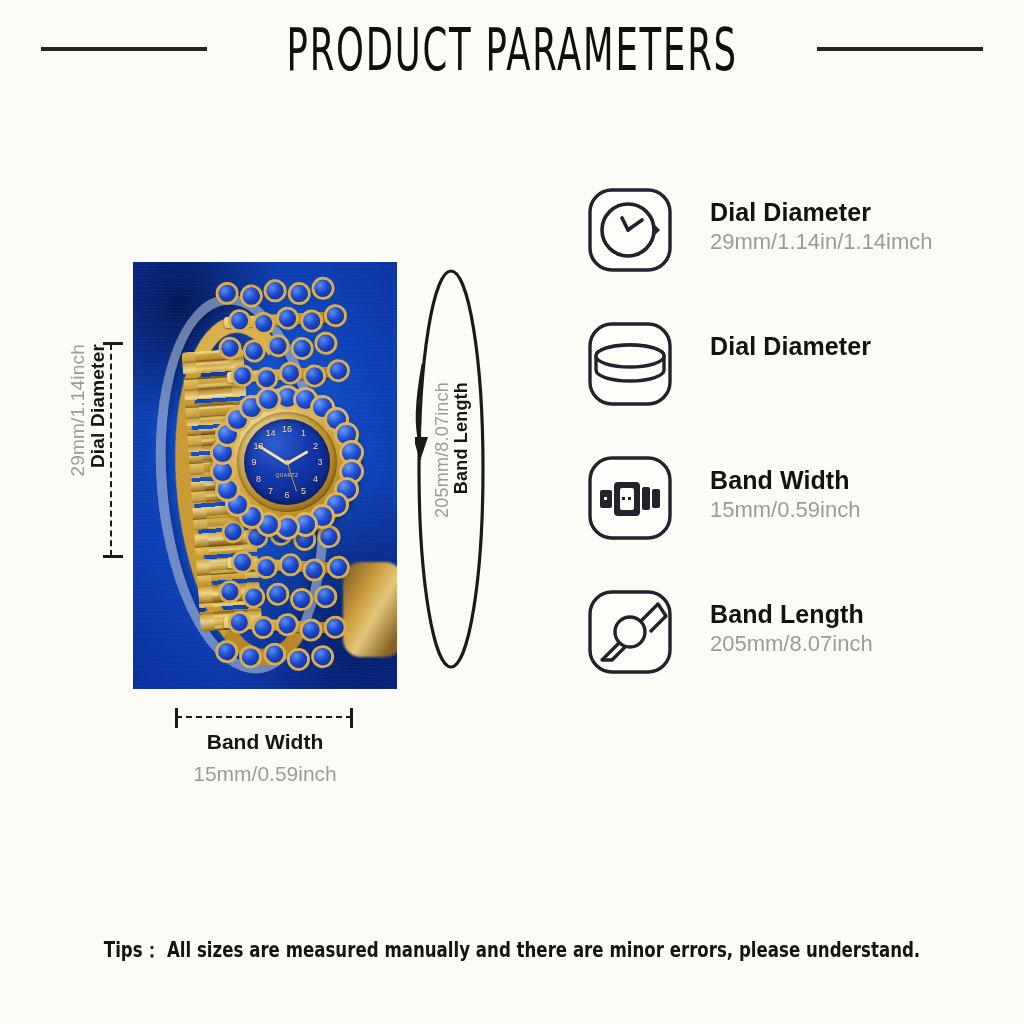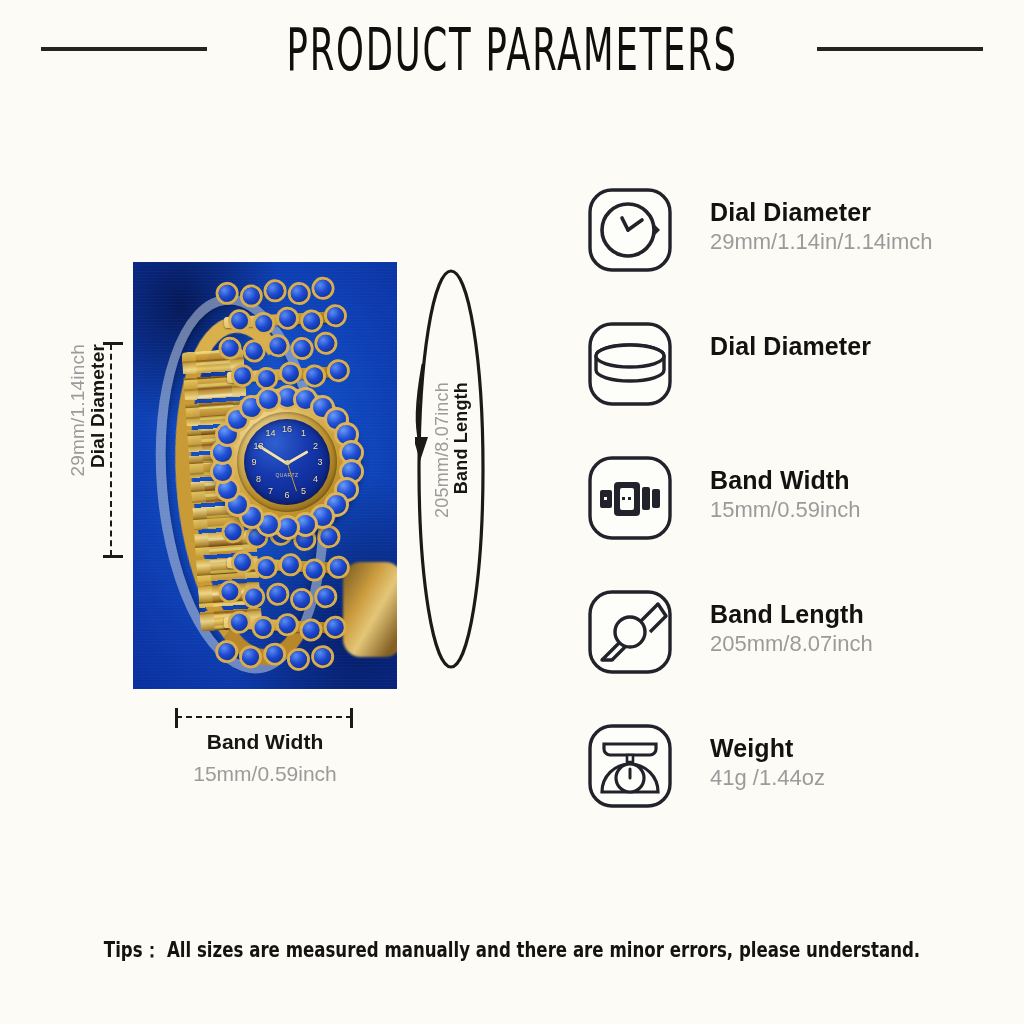--- a/index.html
+++ b/index.html
@@ -637,34 +637,18 @@
           <path d="M72 16 L80 28" stroke="#22222a" stroke-width="3.4" stroke-linecap="round"></path>
           <circle cx="44" cy="44" r="15" stroke="#22222a" stroke-width="3.4" fill="#fdfdfa"></circle>
         </svg>
       </div>
       <div class="spec-text">
         <div class="spec-label">Band Length</div>
         <div class="spec-value">205mm/8.07inch</div>
       </div>
     </div>
 
-    <div class="spec-row">
-      <div class="spec-icon">
-        <svg width="88" height="88" viewBox="0 0 88 88" fill="none">
-          <rect x="4" y="4" width="80" height="80" rx="22" stroke="#22222a" stroke-width="3.4" fill="#fdfdfa"></rect>
-          <path d="M18 22 h52 v5 a6 6 0 0 1 -6 6 h-40 a6 6 0 0 1 -6 -6 z" stroke="#22222a" stroke-width="3.2" fill="#fdfdfa"></path>
-          <path d="M41 33 h6 v7 h-6 z" stroke="#22222a" stroke-width="2.6" fill="#fdfdfa"></path>
-          <path d="M16 70 a28 28 0 0 1 56 0 z" stroke="#22222a" stroke-width="3.2" fill="#fdfdfa"></path>
-          <circle cx="44" cy="56" r="14" stroke="#22222a" stroke-width="3.2" fill="#fdfdfa"></circle>
-          <path d="M44 56 V47" stroke="#22222a" stroke-width="3" stroke-linecap="round"></path>
-        </svg>
-      </div>
-      <div class="spec-text">
-        <div class="spec-label">Weight</div>
-        <div class="spec-value">41g /1.44oz</div>
-      </div>
-    </div>
 
   </div>
 
   <div class="tips">Tips： All sizes are measured manually and there are minor errors, please understand.</div>
 
 </div>
 
 </body></html>

